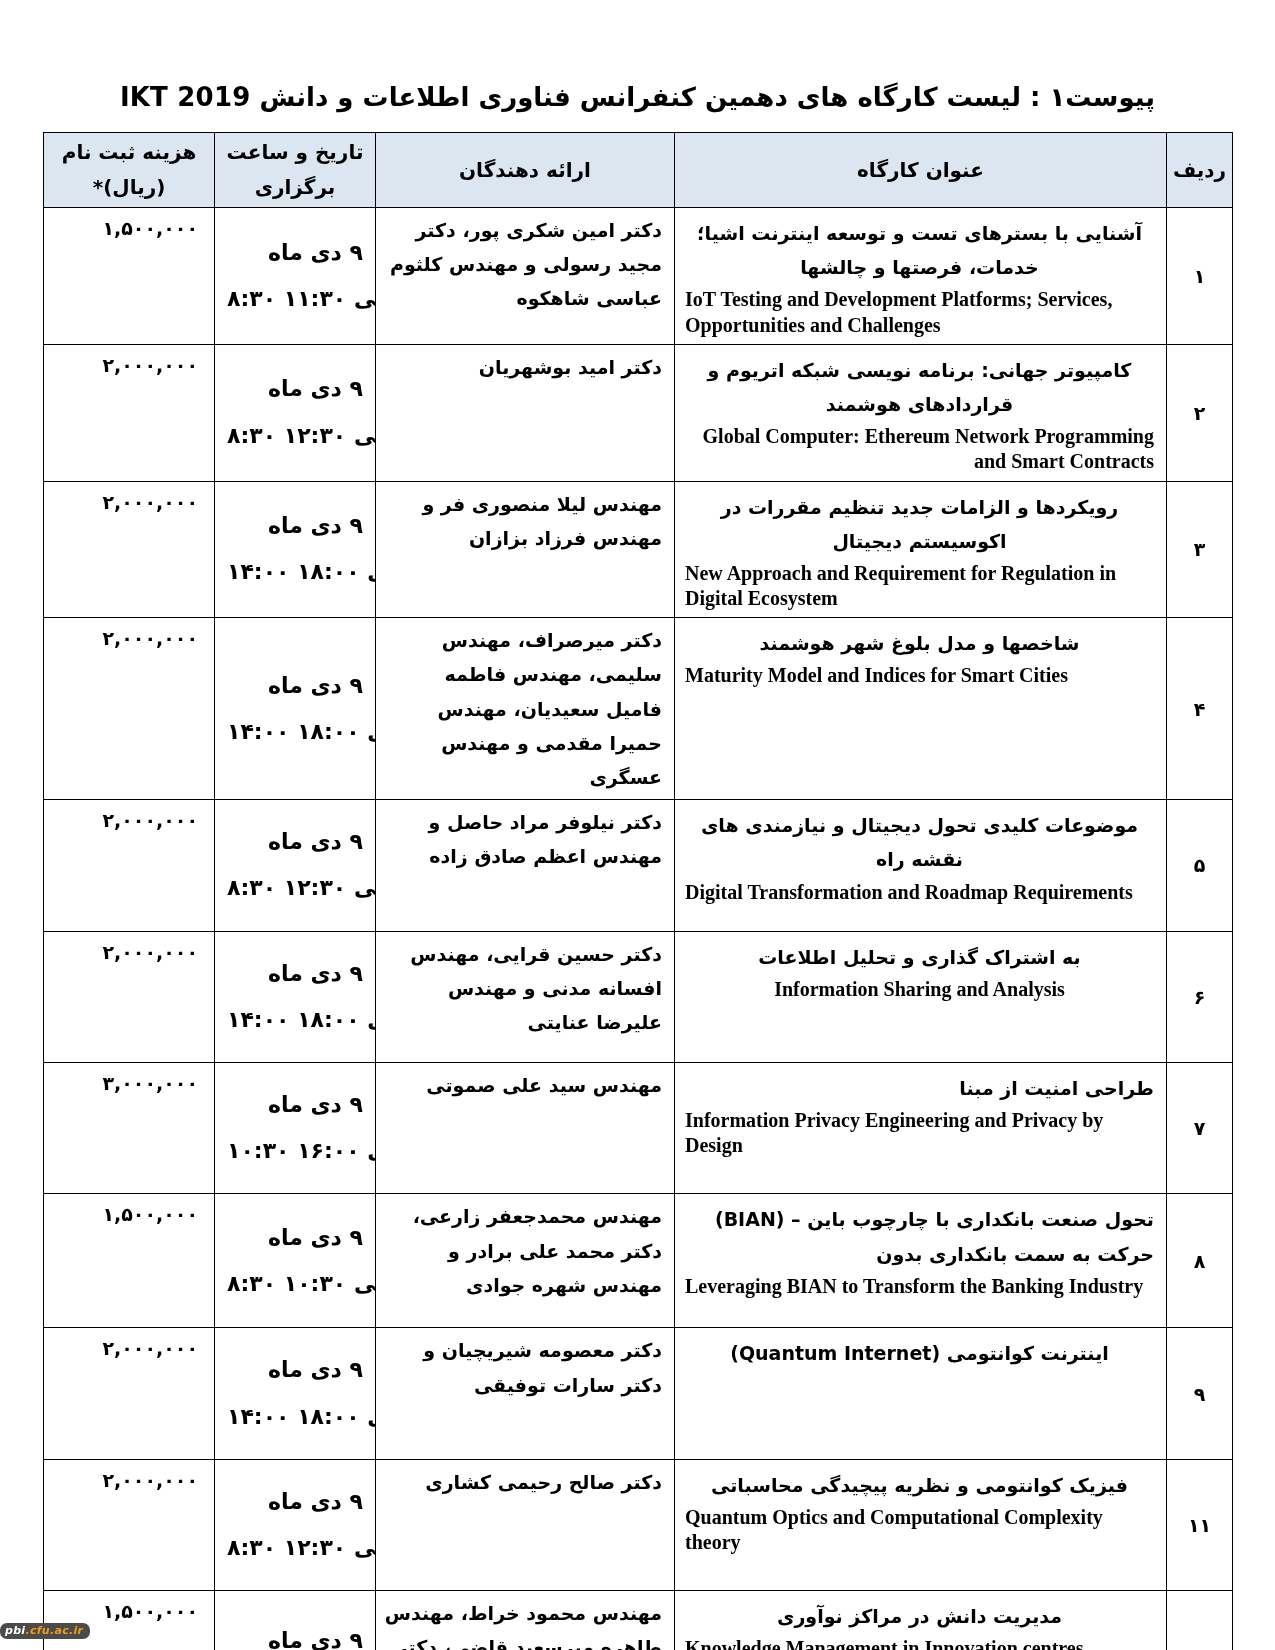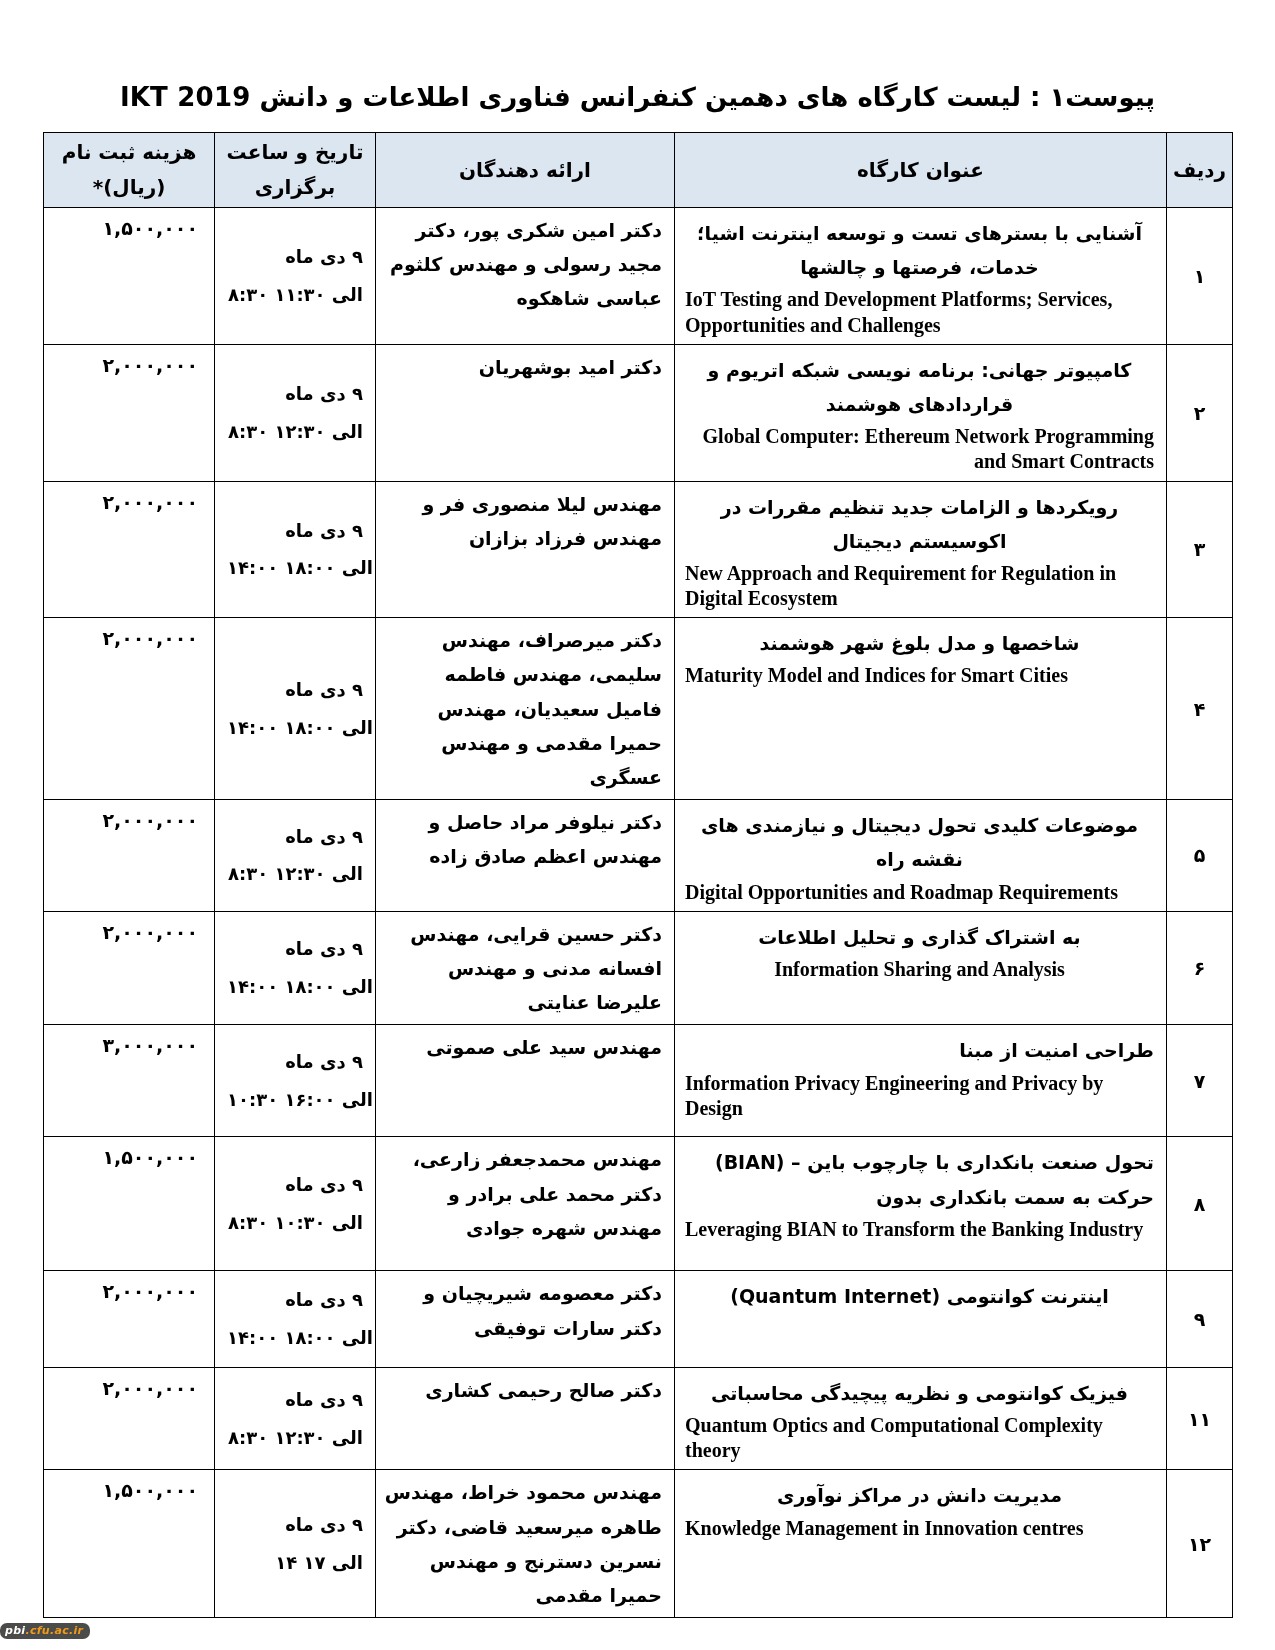--- a/index.html
+++ b/index.html
@@ -25,22 +25,22 @@
   .fa{font-size:19px;font-weight:bold;line-height:1.8;direction:rtl;}
   .en{
     font-family:"Liberation Serif",serif;font-size:20px;font-weight:bold;
     line-height:1.26;direction:ltr;margin-top:3px;
   }
   .c-pres{
     vertical-align:top;text-align:right;padding:5px 12px 5px 8px;
     font-size:19px;font-weight:bold;line-height:1.8;direction:rtl;
   }
   .c-date{
-    vertical-align:middle;text-align:right;padding:10px 12px;
-    font-size:18px;font-weight:bold;line-height:2.1;direction:rtl;
+    vertical-align:middle;text-align:right;padding:19px 12px;
+    font-size:22px;font-weight:bold;line-height:2.1;direction:rtl;
   }
   .time-line{white-space:nowrap;}
   .c-fee{
     vertical-align:top;text-align:right;padding:9px 16px 0 6px;
     font-size:19px;font-weight:bold;direction:rtl;margin-top:38px;
   }
   .watermark{
     position:absolute;left:0;bottom:11px;background:#4b4b49;
     padding:1px 7px 2px 5px;font-size:11px;font-weight:bold;font-style:italic;
     color:#ffffff;letter-spacing:.3px;border-radius:7px;
@@ -127,21 +127,21 @@
           <td class="c-date">
             <div class="date-line">۹ دی ماه</div>
             <div class="time-line" dir="ltr">۱۴:۰۰ الی ۱۸:۰۰</div>
           </td>
           <td class="c-fee">۲,۰۰۰,۰۰۰</td>
         </tr>
         <tr style="height: 78px;">
           <td class="c-no">۵</td>
           <td class="c-title">
             <div class="fa" style="text-align: center;">موضوعات کلیدی تحول دیجیتال و نیازمندی های نقشه راه</div>
-            <div class="en" dir="ltr" style="text-align: left;">Digital Opportunities and Roadmap Requirements</div>
+            <div class="en" dir="ltr" style="text-align: left;">Digital Transformation and Roadmap Requirements</div>
           </td>
           <td class="c-pres">دکتر نیلوفر مراد حاصل و مهندس اعظم صادق زاده</td>
           <td class="c-date">
             <div class="date-line">۹ دی ماه</div>
             <div class="time-line" dir="ltr">۸:۳۰ الی ۱۲:۳۰</div>
           </td>
           <td class="c-fee">۲,۰۰۰,۰۰۰</td>
         </tr>
         <tr style="height: 80px;">
           <td class="c-no">۶</td>

